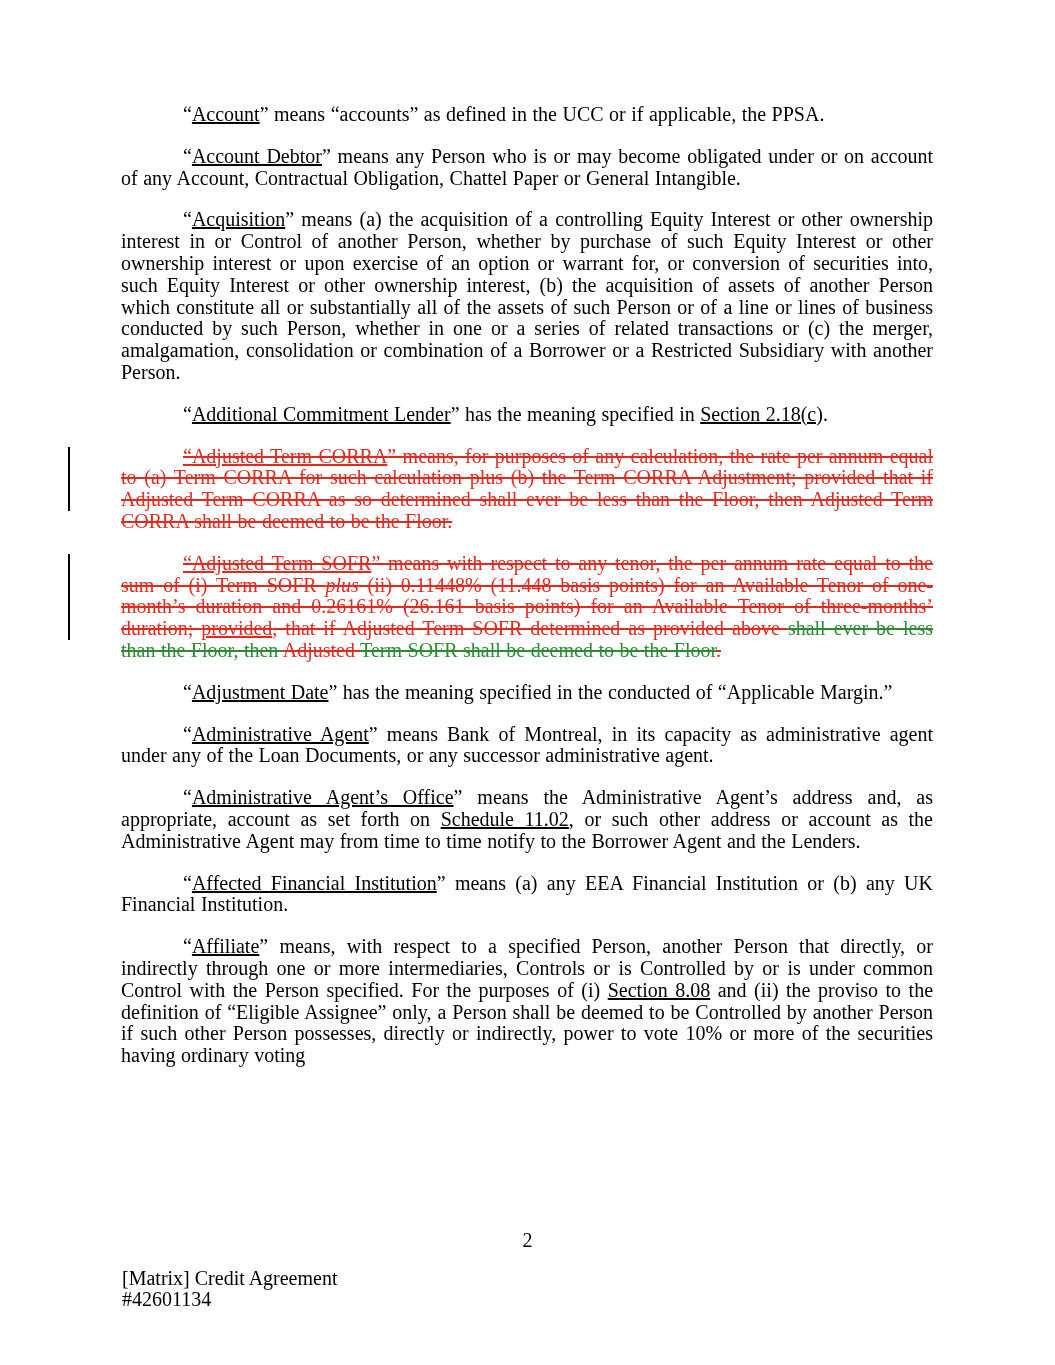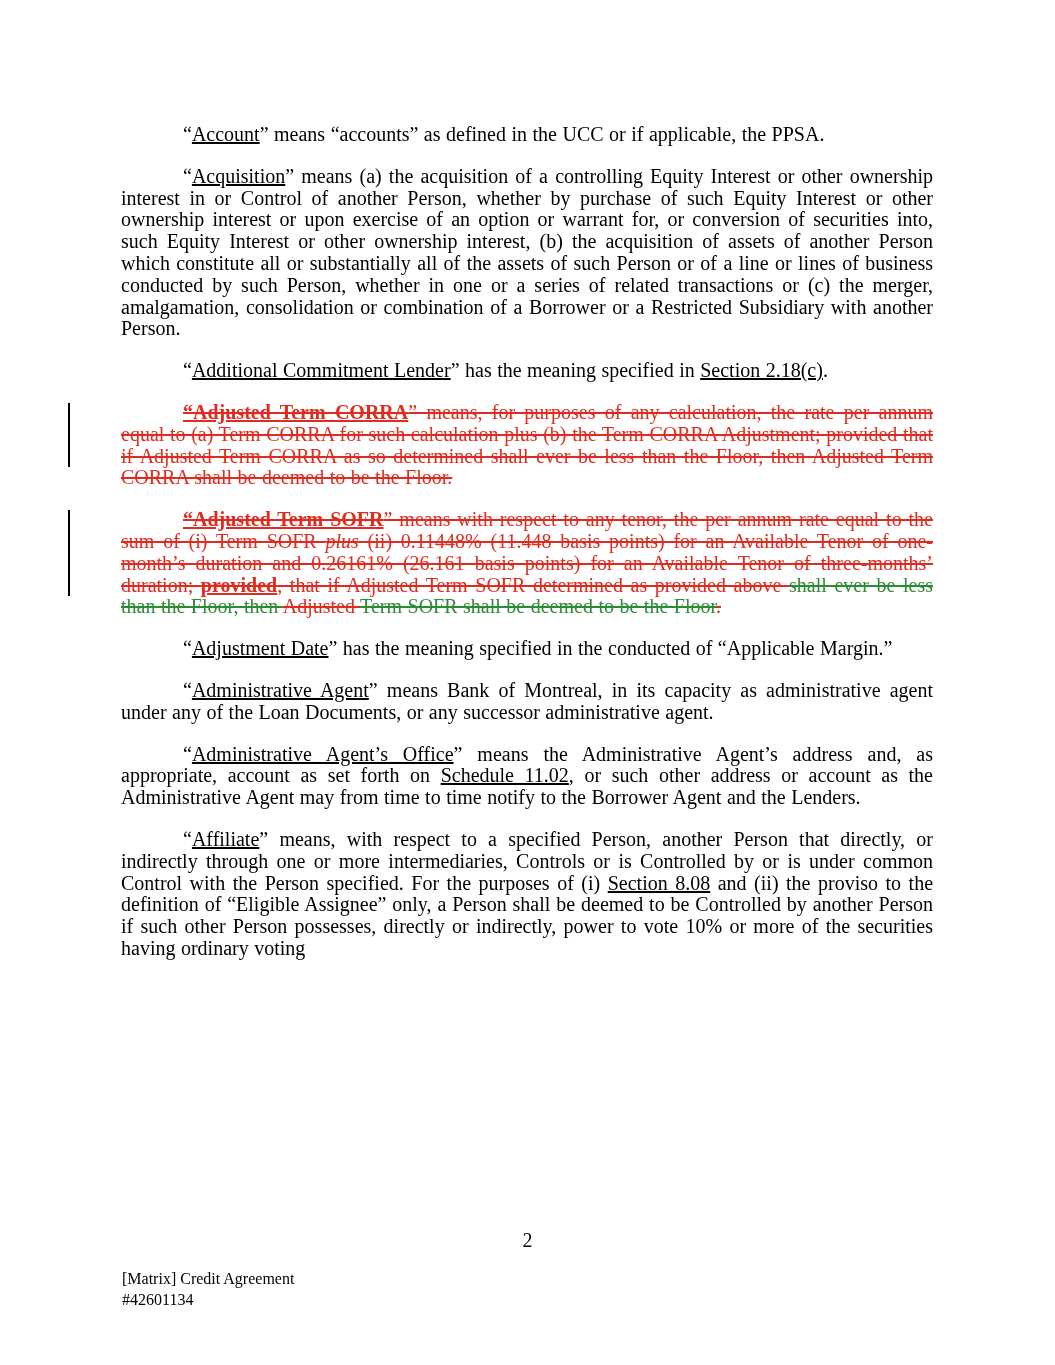--- a/index.html
+++ b/index.html
@@ -12,37 +12,37 @@
     width: 1055px;
     height: 1365px;
     background: #ffffff;
     font-family: "Liberation Serif", "DejaVu Serif", serif;
     color: #000000;
     overflow: hidden;
   }
   .content {
     position: absolute;
     left: 121px;
-    top: 124px;
+    top: 104px;
     width: 812px;
   }
   .para-wrap {
     position: relative;
   }
   p.para {
     margin: 0 0 20px 0;
     text-indent: 62px;
     text-align: justify;
     font-size: 20px;
     line-height: 21.8px;
     word-spacing: 0.5px;
   }
   .u { text-decoration-line: underline; }
   .strike { text-decoration-line: line-through; }
-  .u.strike { text-decoration-line: underline line-through; font-weight: bold; }
+  .u.strike { text-decoration-line: underline line-through; }
   .i { font-style: italic; }
   .change-bar {
     position: absolute;
     left: -53px;
     top: 1px;
     bottom: 22px; 
     width: 2px;
     background: #000000;
   }
   .page-number {
@@ -51,35 +51,38 @@
     left: 0;
     width: 1055px;
     text-align: center;
     font-size: 20px;
     line-height: 20px;
   }
   .footer {
     position: absolute;
     left: 122px;
     top: 1268px;
-    font-size: 16px;
+    font-size: 20px;
     line-height: 21px;
   }
 </style>
 </head>
 <body>
 
 <div class="page">
 
   <div class="content">
 
     <div class="para-wrap">
       <p class="para"><span>“</span><span class="u">Account</span><span>” means “accounts” as defined in the UCC or if applicable, the PPSA.</span></p>
     </div>
 
+    <div class="para-wrap">
+      <p class="para"><span>“</span><span class="u">Account Debtor</span><span>” means any Person who is or may become obligated under or on account of any Account, Contractual Obligation, Chattel Paper or General Intangible.</span></p>
+    </div>
 
 
     <div class="para-wrap">
       <p class="para"><span>“</span><span class="u">Acquisition</span><span>” means (a) the acquisition of a controlling Equity Interest or other ownership interest in or Control of another Person, whether by purchase of such Equity Interest or other ownership interest or upon exercise of an option or warrant for, or conversion of securities into, such Equity Interest or other ownership interest, (b) the acquisition of assets of another Person which constitute all or substantially all of the assets of such Person or of a line or lines of business conducted by such Person, whether in one or a series of related transactions or (c) the merger, amalgamation, consolidation or combination of a Borrower or a Restricted Subsidiary with another Person.</span></p>
     </div>
 
     <div class="para-wrap">
       <p class="para"><span>“</span><span class="u">Additional Commitment Lender</span><span>” has the meaning specified in </span><span class="u">Section 2.18(c)</span><span>.</span></p>
     </div>
 
@@ -99,20 +102,23 @@
 
     <div class="para-wrap">
       <p class="para"><span>“</span><span class="u">Administrative Agent</span><span>” means Bank of Montreal, in its capacity as administrative agent under any of the Loan Documents, or any successor administrative agent.</span></p>
     </div>
 
     <div class="para-wrap">
       <p class="para"><span>“</span><span class="u">Administrative Agent’s Office</span><span>” means the Administrative Agent’s address and, as appropriate, account as set forth on </span><span class="u">Schedule 11.02</span><span>, or such other address or account as the Administrative Agent may from time to time notify to the Borrower Agent and the Lenders.</span></p>
     </div>
 
 
+    <div class="para-wrap">
+      <p class="para"><span>“</span><span class="u">Affected Financial Institution</span><span>” means (a) any EEA Financial Institution or (b) any UK Financial Institution.</span></p>
+    </div>
 
     <div class="para-wrap">
       <p class="para"><span>“</span><span class="u">Affiliate</span><span>” means, with respect to a specified Person, another Person that directly, or indirectly through one or more intermediaries, Controls or is Controlled by or is under common Control with the Person specified.  For the purposes of (i) </span><span class="u">Section 8.08</span><span> and (ii) the proviso to the definition of “Eligible Assignee” only, a Person shall be deemed to be Controlled by another Person if such other Person possesses, directly or indirectly, power to vote 10% or more of the securities having ordinary voting</span></p>
     </div>
 
   </div>
 
   <div class="page-number">2</div>
 
   <div class="footer">

